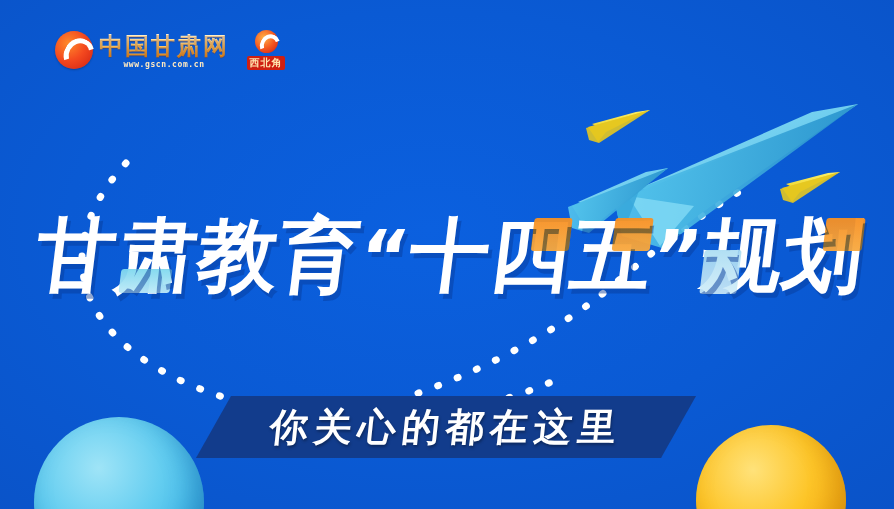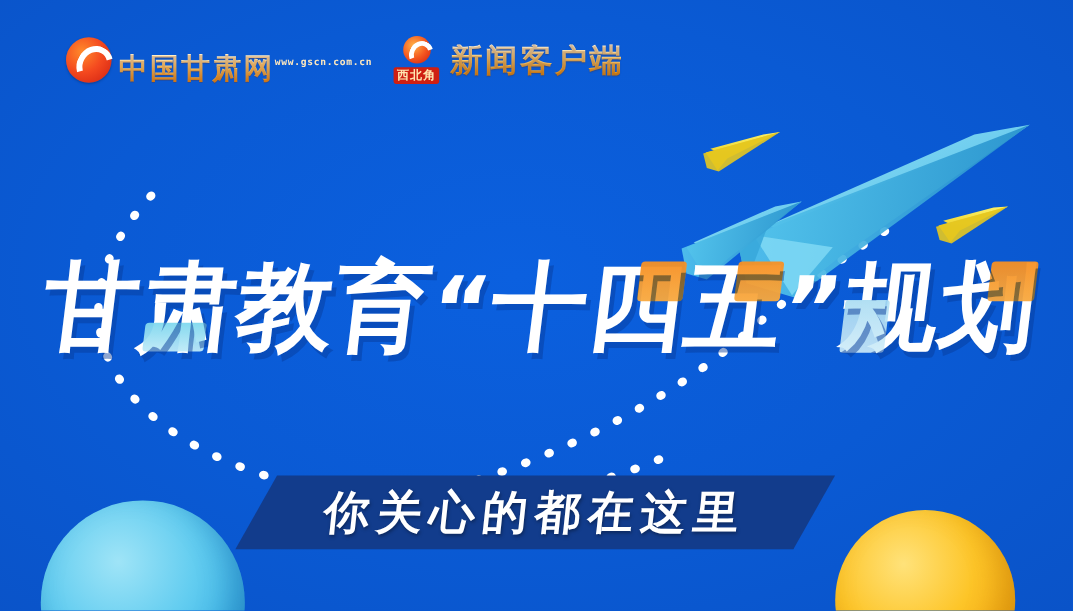--- a/index.html
+++ b/index.html
@@ -30,21 +30,21 @@
     background:radial-gradient(circle at 35% 32%, #ff8a2b 0%, #f4491f 48%, #cf1f12 100%);
     position:relative;flex:none;
     box-shadow:0 1px 2px rgba(0,0,0,.25);
   }
   .gscn-mark:after{
     content:"";position:absolute;left:9px;top:7px;
     width:20px;height:23px;border-radius:50% 50% 50% 50%;
     border:5px solid #fff;border-right-color:transparent;border-bottom-color:transparent;
     transform:rotate(28deg);
   }
-  .gscn-txt{display:flex;flex-direction:row;line-height:1;}
+  .gscn-txt{display:flex;flex-direction:column;line-height:1;align-items:center;}
   .gscn-cn{
     font-size:24px;font-weight:bold;letter-spacing:2px;
     color:#ffdca6;
     background:linear-gradient(180deg,#fff3d2 0%,#ffcf72 45%,#e88a16 100%);
     -webkit-background-clip:text;background-clip:text;color:transparent;
     text-shadow:0 1px 0 rgba(120,40,0,.25);
     font-family:"DejaVu Sans","Liberation Sans",sans-serif;
   }
   .gscn-url{
     margin-top:3px;font-size:8px;letter-spacing:.6px;color:#ffe9bf;
@@ -221,21 +221,20 @@
         <div class="gscn-cn">中国甘肃网</div>
         <div class="gscn-url">www.gscn.com.cn</div>
       </div>
     </div>
 
     <div class="logo-app">
       <div class="app-seal">
         <div class="app-moon"></div>
         <div class="app-stamp">西北角</div>
       </div>
-      <div class="app-name">新闻客户端</div>
     </div>
 
   </div>
 
   <div class="title-wrap">
     <div class="title" id="title"><span class="ch">甘</span><span class="ch cy">肃</span><span class="ch">教</span><span class="ch">育</span><span class="ch q">“</span><span class="ch">十</span><span class="ch or">四</span><span class="ch or">五</span><span class="ch q">”</span><span class="ch lb">规</span><span class="ch or">划</span></div>
   </div>
 
   <div class="banner">
     <span class="banner-text">你关心的都在这里</span>

